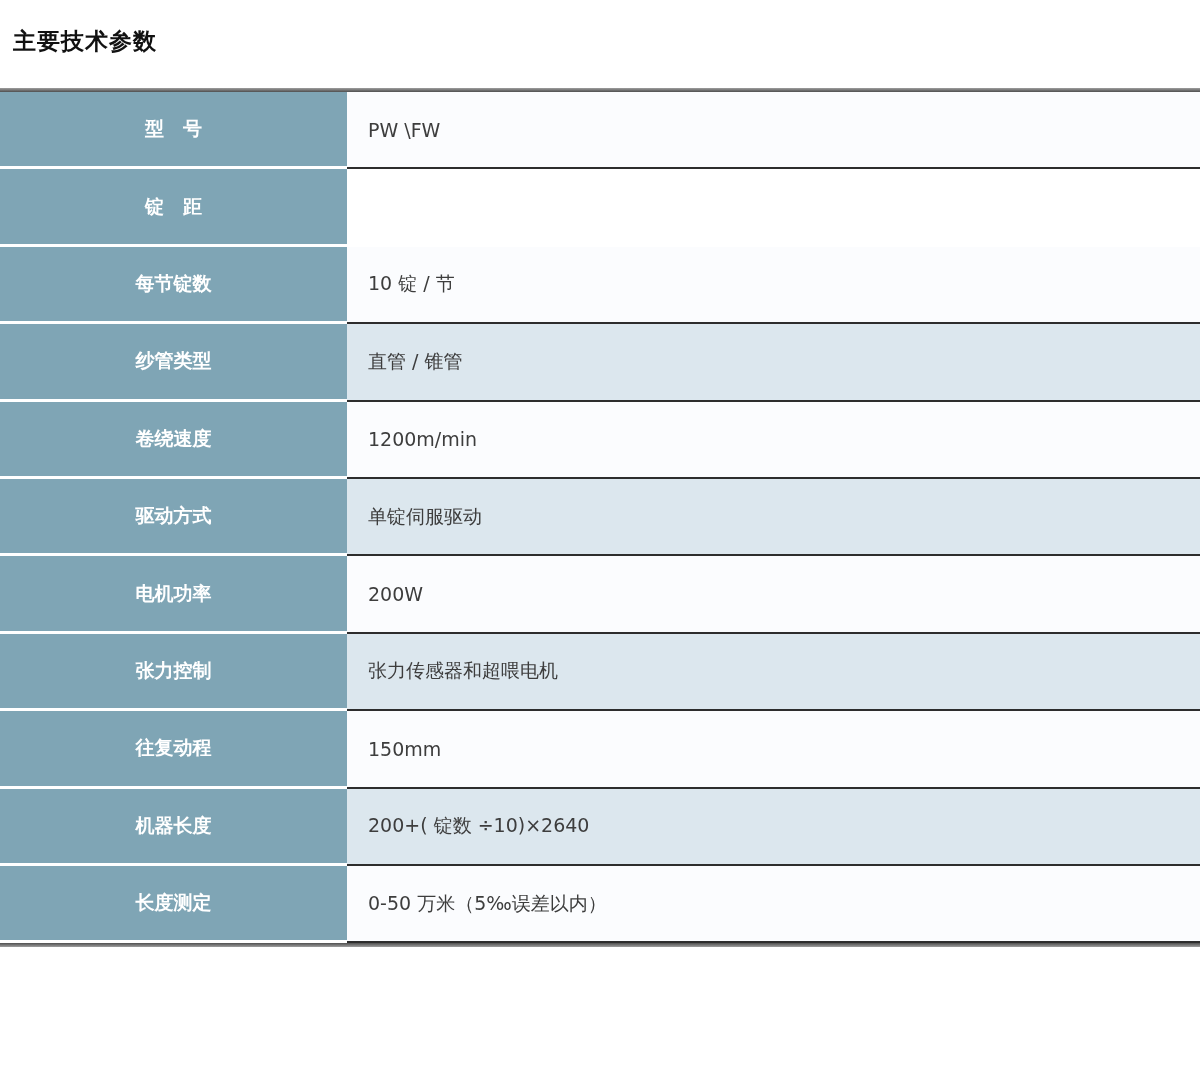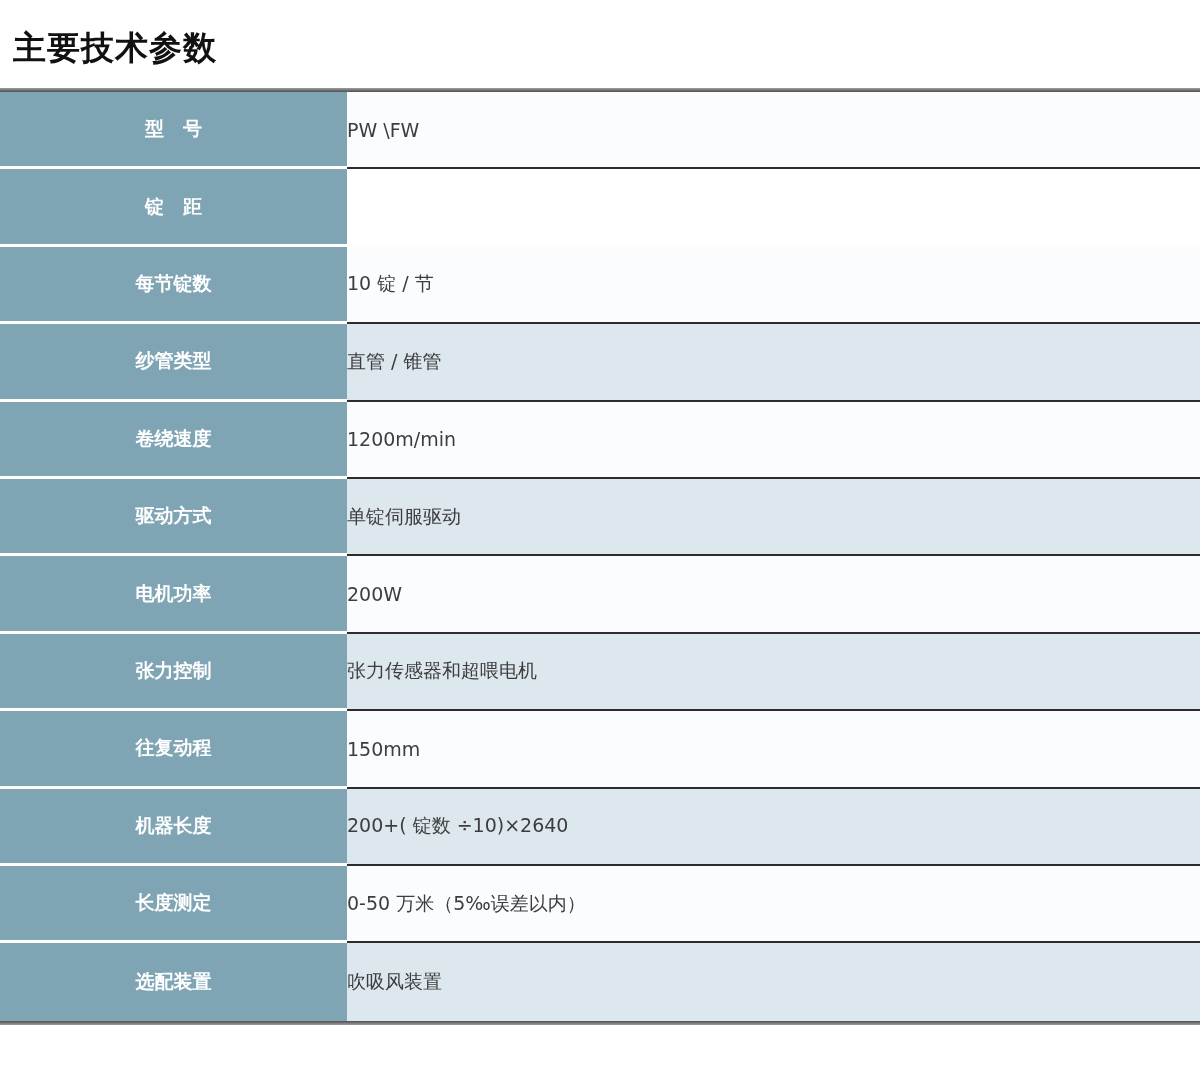--- a/index.html
+++ b/index.html
@@ -15,21 +15,21 @@
     --value-color:#3d3d3d;
   }
   *{margin:0;padding:0;box-sizing:border-box;}
   html,body{width:1200px;height:1066px;background:#ffffff;overflow:hidden;}
   body{font-family:"DejaVu Sans","Liberation Sans",sans-serif;position:relative;}
 
   .page-title{
     position:absolute;
     left:13px;
     top:26px;
-    font-size:33px;
+    font-size:23px;
     font-weight:bold;
     letter-spacing:1px;
     color:var(--title-color);
     white-space:nowrap;
   }
 
   .spec-table{
     position:absolute;
     top:88px;
     left:0;
@@ -56,20 +56,21 @@
     width:347px;
     justify-content:center;
     background:var(--header-blue);
     color:var(--label-color);
     font-size:19px;
     font-weight:bold;
     border-bottom:3px solid var(--sep-light);
   }
   .cell.value{
     flex:1;
+    padding-left:21px;
     font-size:19px;
     color:var(--value-color);
     background:var(--row-white);
     border-bottom:2px solid var(--sep-dark);
     text-align:center;
   }
   .row.alt .cell.value{
     background:var(--row-alt);
   }
   .row.last .cell.label{border-bottom:none;}
@@ -119,19 +120,15 @@
     <div class="cell value">150mm</div>
   </div>
   <div class="row alt">
     <div class="cell label">机器长度</div>
     <div class="cell value">200+( 锭数 ÷10)×2640</div>
   </div>
   <div class="row">
     <div class="cell label">长度测定</div>
     <div class="cell value">0-50 万米（5‰误差以内）</div>
   </div>
-  <div class="row alt last">
-    <div class="cell label">选配装置</div>
-    <div class="cell value">吹吸风装置</div>
-  </div>
 
   <div class="table-border-bottom"></div>
 </div>
 
 </body></html>

